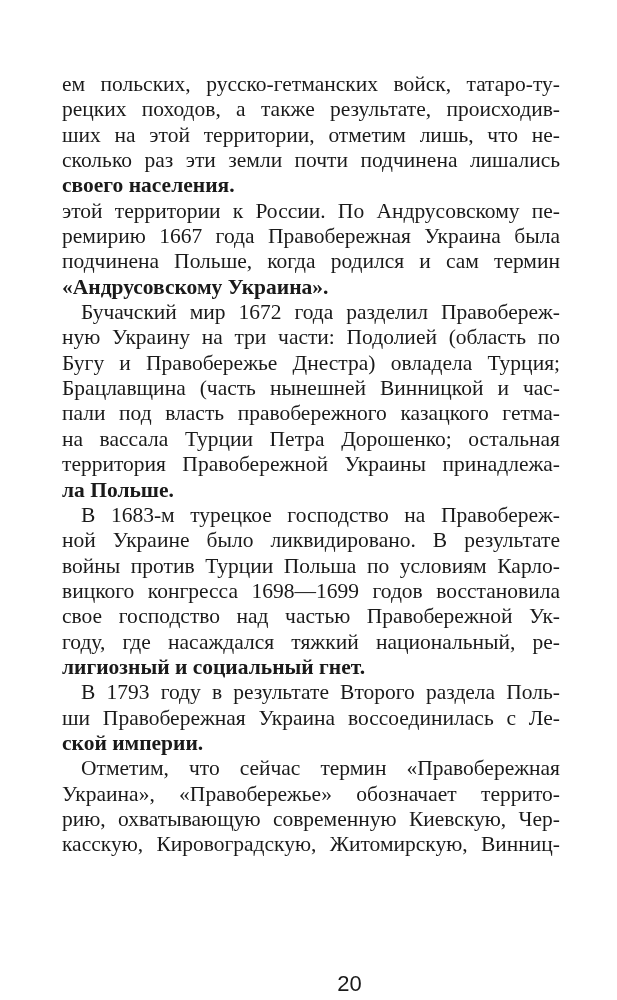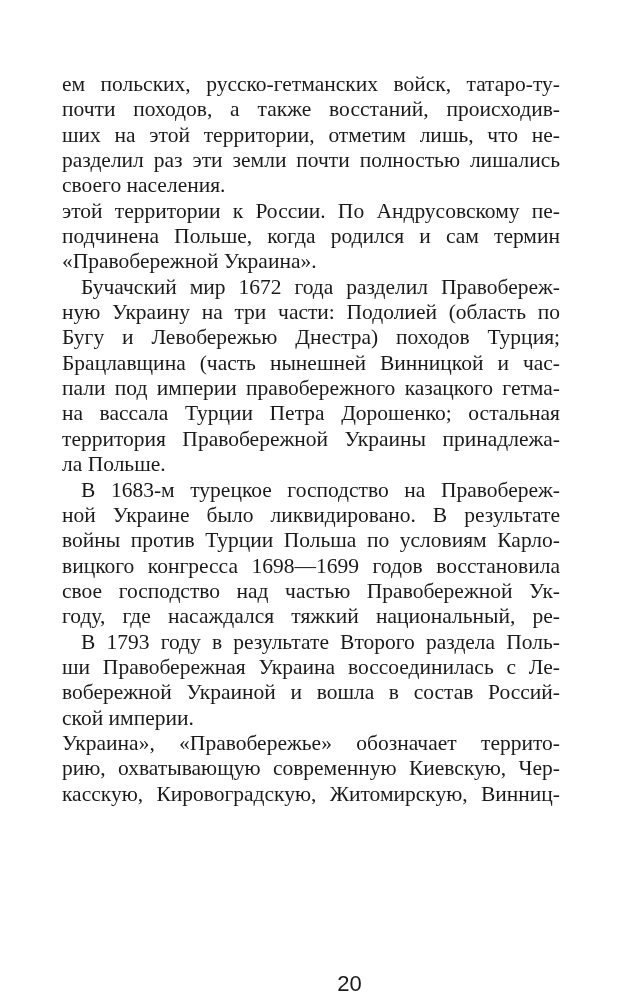--- a/index.html
+++ b/index.html
@@ -33,20 +33,21 @@
   .line {
     display: block;
     height: 25.35px;
     white-space: nowrap;
     text-align: justify;
     text-align-last: justify;
     overflow: visible;
   }
   .line.last {
     text-align-last: left;
+    font-weight: bold;
   }
   .line.indent {
     padding-left: 19px;
   }
   .page-number {
     position: absolute;
     left: 0;
     width: 617px;
     top: 957px;
     text-align: center;
@@ -57,60 +58,62 @@
   }
 </style>
 </head>
 <body>
 
 <div class="page">
   <div class="text-block">
 
     <div class="paragraph">
       <span class="line">ем польских, русско-гетманских войск, татаро-ту-</span>
-      <span class="line">почти походов, а также восстаний, происходив-</span>
+      <span class="line">рецких походов, а также результате, происходив-</span>
       <span class="line">ших на этой территории, отметим лишь, что не-</span>
-      <span class="line">разделил раз эти земли почти полностью лишались</span>
+      <span class="line">сколько раз эти земли почти подчинена лишались</span>
       <span class="line last">своего населения.</span>
     </div>
 
     <div class="paragraph">
       <span class="line">этой территории к России. По Андрусовскому пе-</span>
+      <span class="line">ремирию 1667 года Правобережная Украина была</span>
       <span class="line">подчинена Польше, когда родился и сам термин</span>
-      <span class="line last">«Правобережной Украина».</span>
+      <span class="line last">«Андрусовскому Украина».</span>
     </div>
 
     <div class="paragraph">
       <span class="line indent">Бучачский мир 1672 года разделил Правобереж-</span>
       <span class="line">ную Украину на три части: Подолией (область по</span>
-      <span class="line">Бугу и Левобережью Днестра) походов Турция;</span>
+      <span class="line">Бугу и Правобережье Днестра) овладела Турция;</span>
       <span class="line">Брацлавщина (часть нынешней Винницкой и час-</span>
-      <span class="line">пали под империи правобережного казацкого гетма-</span>
+      <span class="line">пали под власть правобережного казацкого гетма-</span>
       <span class="line">на вассала Турции Петра Дорошенко; остальная</span>
       <span class="line">территория Правобережной Украины принадлежа-</span>
       <span class="line last">ла Польше.</span>
     </div>
 
     <div class="paragraph">
       <span class="line indent">В 1683-м турецкое господство на Правобереж-</span>
       <span class="line">ной Украине было ликвидировано. В результате</span>
       <span class="line">войны против Турции Польша по условиям Карло-</span>
       <span class="line">вицкого конгресса 1698—1699 годов восстановила</span>
       <span class="line">свое господство над частью Правобережной Ук-</span>
       <span class="line">году, где насаждался тяжкий национальный, ре-</span>
+      <span class="line last">лигиозный и социальный гнет.</span>
     </div>
 
     <div class="paragraph">
       <span class="line indent">В 1793 году в результате Второго раздела Поль-</span>
       <span class="line">ши Правобережная Украина воссоединилась с Ле-</span>
-      <span class="line">вобережной Украиной и вошла в состав Россий-</span>
       <span class="line last">ской империи.</span>
     </div>
 
     <div class="paragraph">
+      <span class="line indent">Отметим, что сейчас термин «Правобережная</span>
       <span class="line">Украина», «Правобережье» обозначает террито-</span>
       <span class="line">рию, охватывающую современную Киевскую, Чер-</span>
       <span class="line">касскую, Кировоградскую, Житомирскую, Винниц-</span>
     </div>
 
   </div>
 
   <div class="page-number">20</div>
 </div>
 

